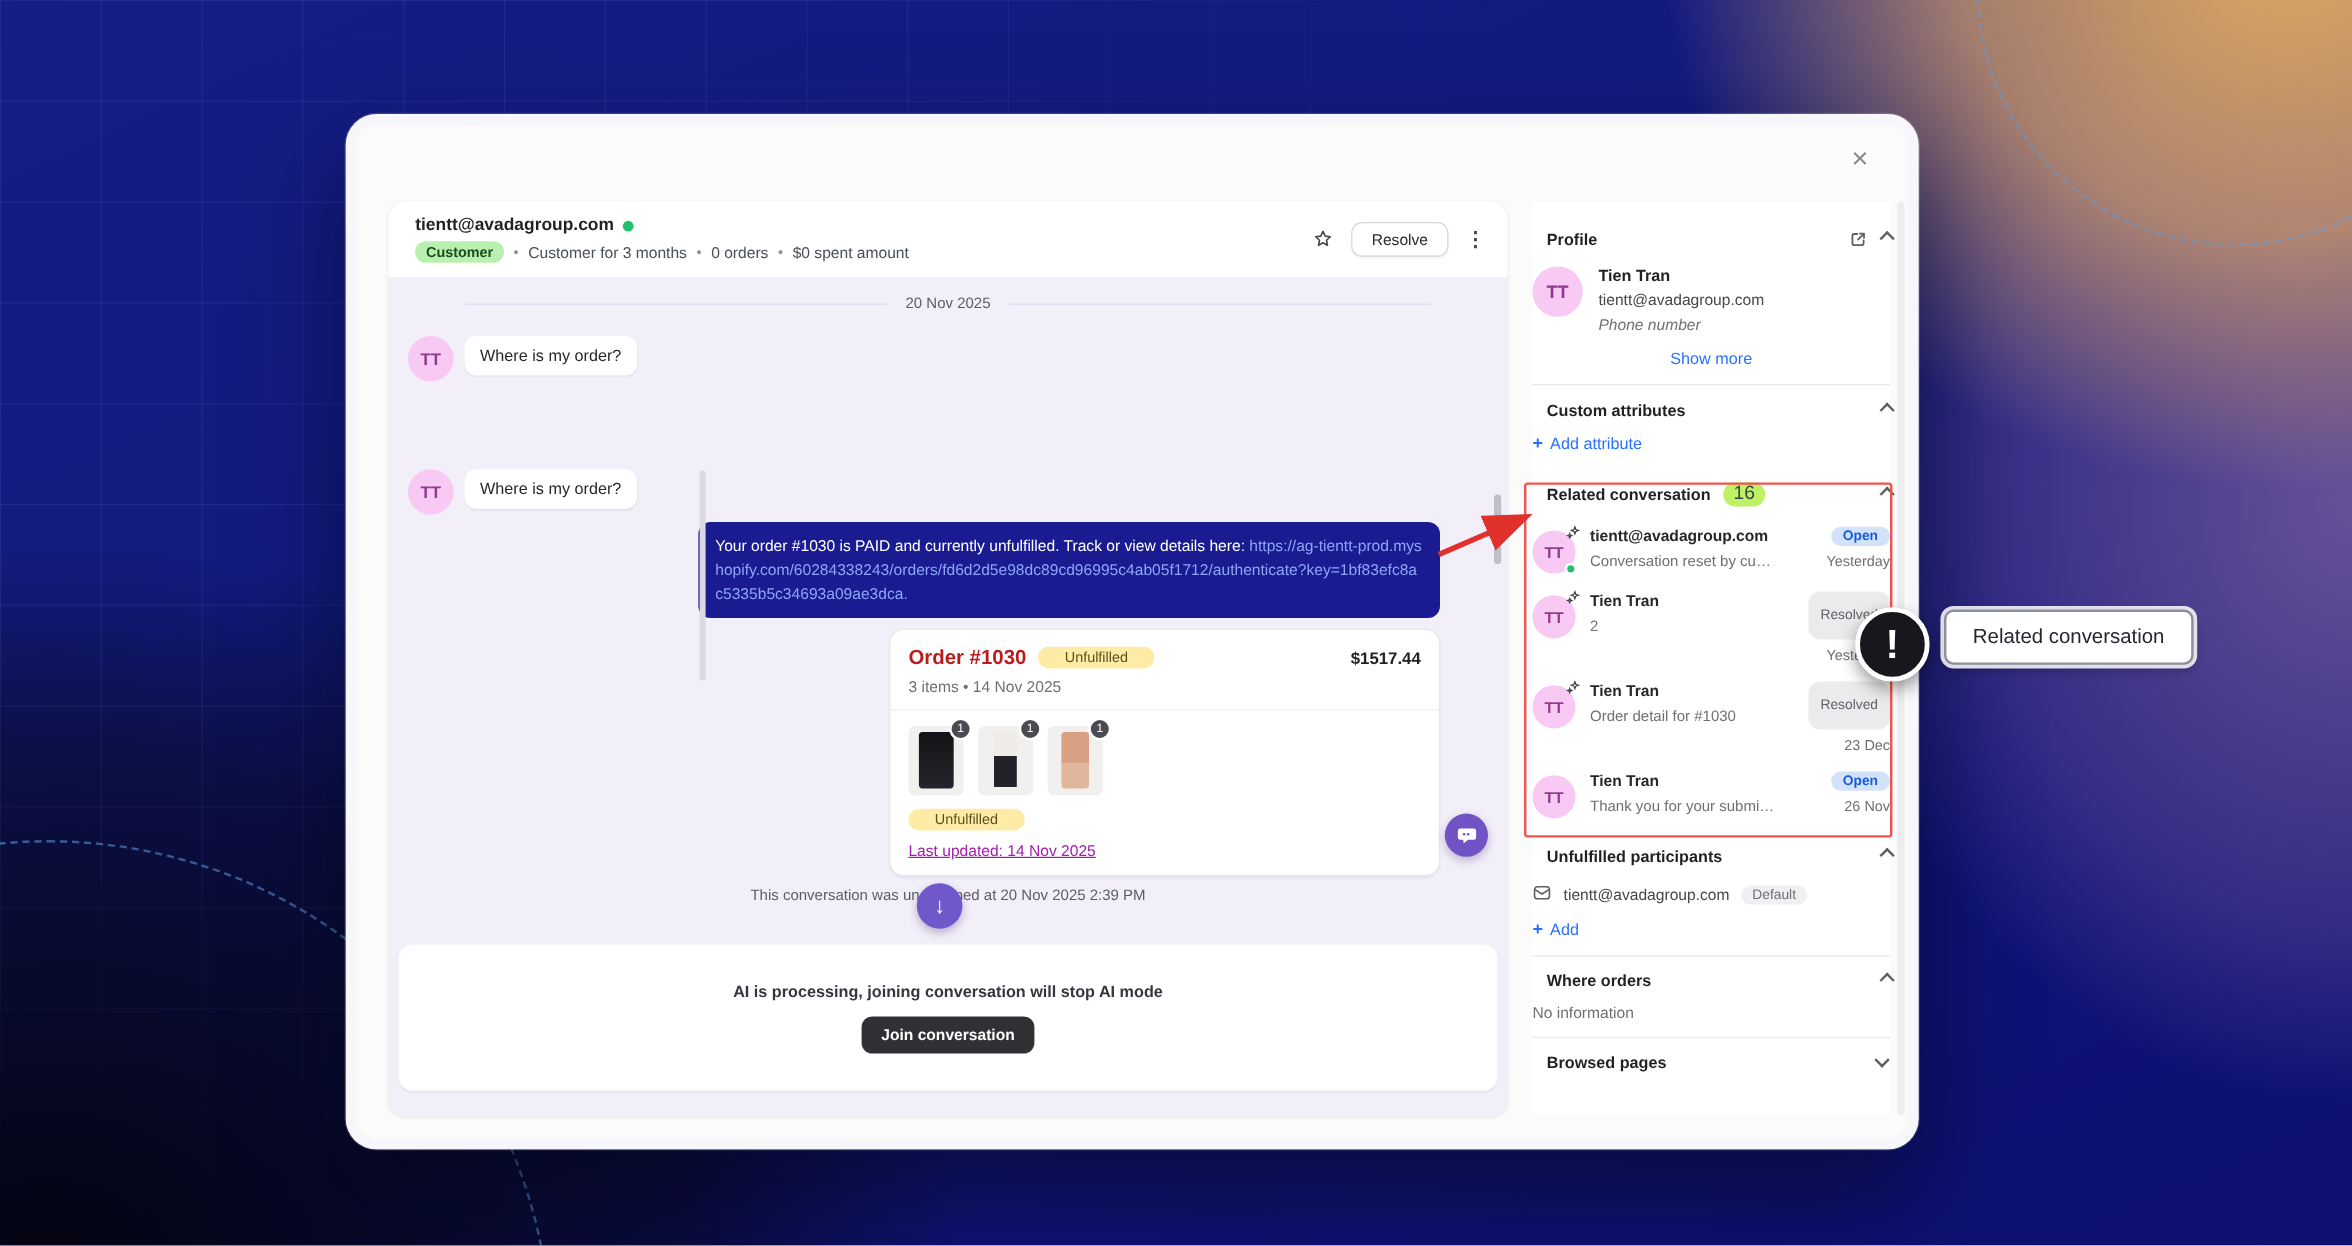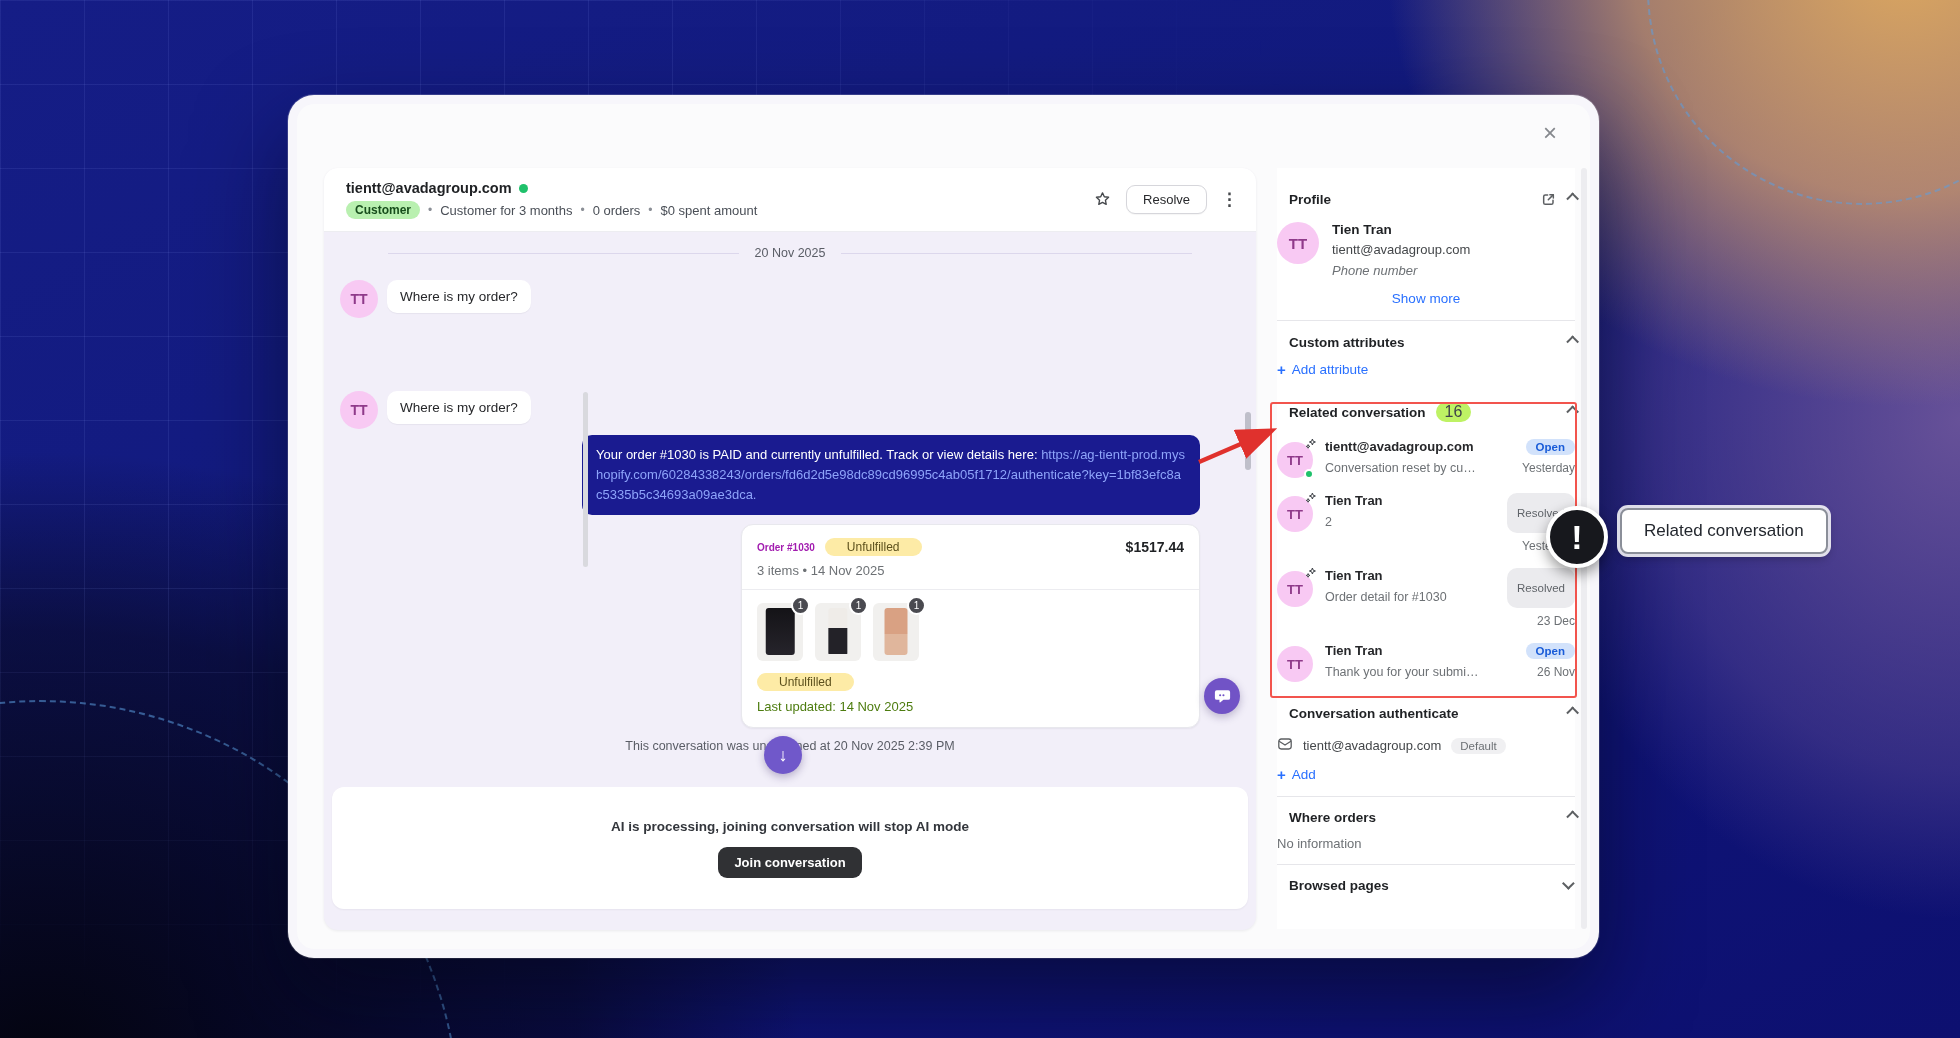--- a/index.html
+++ b/index.html
@@ -70,37 +70,37 @@
 
   .ai-bubble { position:absolute; left:258px; top:203px; width:618px; background:#1a1b90; color:#fff;
     border-radius:10px; padding:10px 14px; font-size:13px; line-height:1.55; }
   .ai-link { color:#8ea4fa; text-decoration:none; word-break:break-all; }
 
   
   .order-card { position:absolute; left:417px; top:292px; width:459px; background:#fff;
     border:1px solid #e8e8ed; border-radius:12px; box-shadow:0 1px 2px rgba(20,20,40,.06); }
   .oc-top { padding:13px 15px 11px; }
   .oc-row1 { display:flex; align-items:center; gap:10px; }
-  .oc-title { font-size:10px; font-weight:bold; color:#a21caf; text-decoration:none; }
+  .oc-title { font-size:17px; font-weight:bold; color:#b91c1c; text-decoration:none; }
   .pill-yellow { background:#fdeba6; color:#5c501c; border-radius:9px; padding:2px 22px; font-size:12px; }
   .oc-total { margin-left:auto; font-size:14px; font-weight:bold; color:#1f2124; }
   .oc-summary { margin-top:7px; font-size:13px; color:#6d7175; }
   .oc-div { height:1px; background:#ececf0; }
   .oc-bottom { padding:13px 15px 13px; }
   .thumbs { display:flex; gap:12px; }
   .thumb { position:relative; width:46px; height:58px; border-radius:6px; background:#f1f0ee; }
   .garment { position:absolute; left:50%; top:9%; transform:translateX(-50%); border-radius:3px; }
   .g1 { width:62%; height:80%; background:linear-gradient(180deg,#141317 0%,#26242b 100%); }
   .g2 { width:42%; height:82%; background:linear-gradient(180deg,#efece8 0 42%, #232228 42% 96%, #f1f0ee 96%); }
   .g3 { width:50%; height:80%; background:linear-gradient(180deg,#d9a183 0 55%, #e0b69c 55%); }
   .qty-badge { position:absolute; right:-7px; top:-7px; width:19px; height:19px; border-radius:50%;
     background:#4a4a50; border:2px solid #fff; color:#fff; font-size:10px; display:flex;
     align-items:center; justify-content:center; }
   .oc-fulfill { margin-top:11px; }
-  .oc-updated { margin-top:9px; font-size:13px; color:#4d7c0f; }
+  .oc-updated { margin-top:9px; font-size:13px; color:#a21caf;text-decoration:underline; }
 
   .scroll-down-btn { position:absolute; left:440px; top:504px; width:38px; height:38px; border:none;
     border-radius:50%; background:#7058ca; color:#fff; font-size:18px; font-weight:bold; cursor:pointer;
     box-shadow:0 3px 8px rgba(40,20,90,.3); display:flex; align-items:center; justify-content:center; }
   .widget-btn { position:absolute; left:880px; top:446px; width:36px; height:36px; border:none;
     border-radius:50%; background:#7153c6; cursor:pointer; display:flex; align-items:center; justify-content:center;
     box-shadow:0 3px 8px rgba(40,20,90,.28); }
   .chat-scroll-thumb { position:absolute; left:921px; top:180px; width:6px; height:58px;
     border-radius:3px; background:#bfbfca; }
 
@@ -400,21 +400,21 @@
             <span class="rc-preview" style="display:block">Thank you for your submission. ...</span>
           </span>
           <span class="rc-right">
             <span class="pill-open">Open</span>
             <span class="rc-time">26 Nov</span>
           </span>
         </div>
       </div>
 
       <div class="sec-head part-head">
-        <span class="sec-title">Conversation authenticate</span>
+        <span class="sec-title">Unfulfilled participants</span>
         <span class="sec-spacer"></span>
         <span class="chev chev-up"></span>
       </div>
       <div class="part-row">
         <span><svg viewBox="0 0 16 16" width="16" height="16" fill="none" stroke="#5c5f62" stroke-width="1.3" stroke-linecap="round" stroke-linejoin="round">
               <rect x="1.8" y="3" width="12.4" height="10" rx="2.4"></rect>
               <path d="M2.5 5.5 8 9l5.5-3.5"></path>
             </svg></span>
         <span class="part-email">tientt@avadagroup.com</span>
         <span class="pill-default">Default</span>

